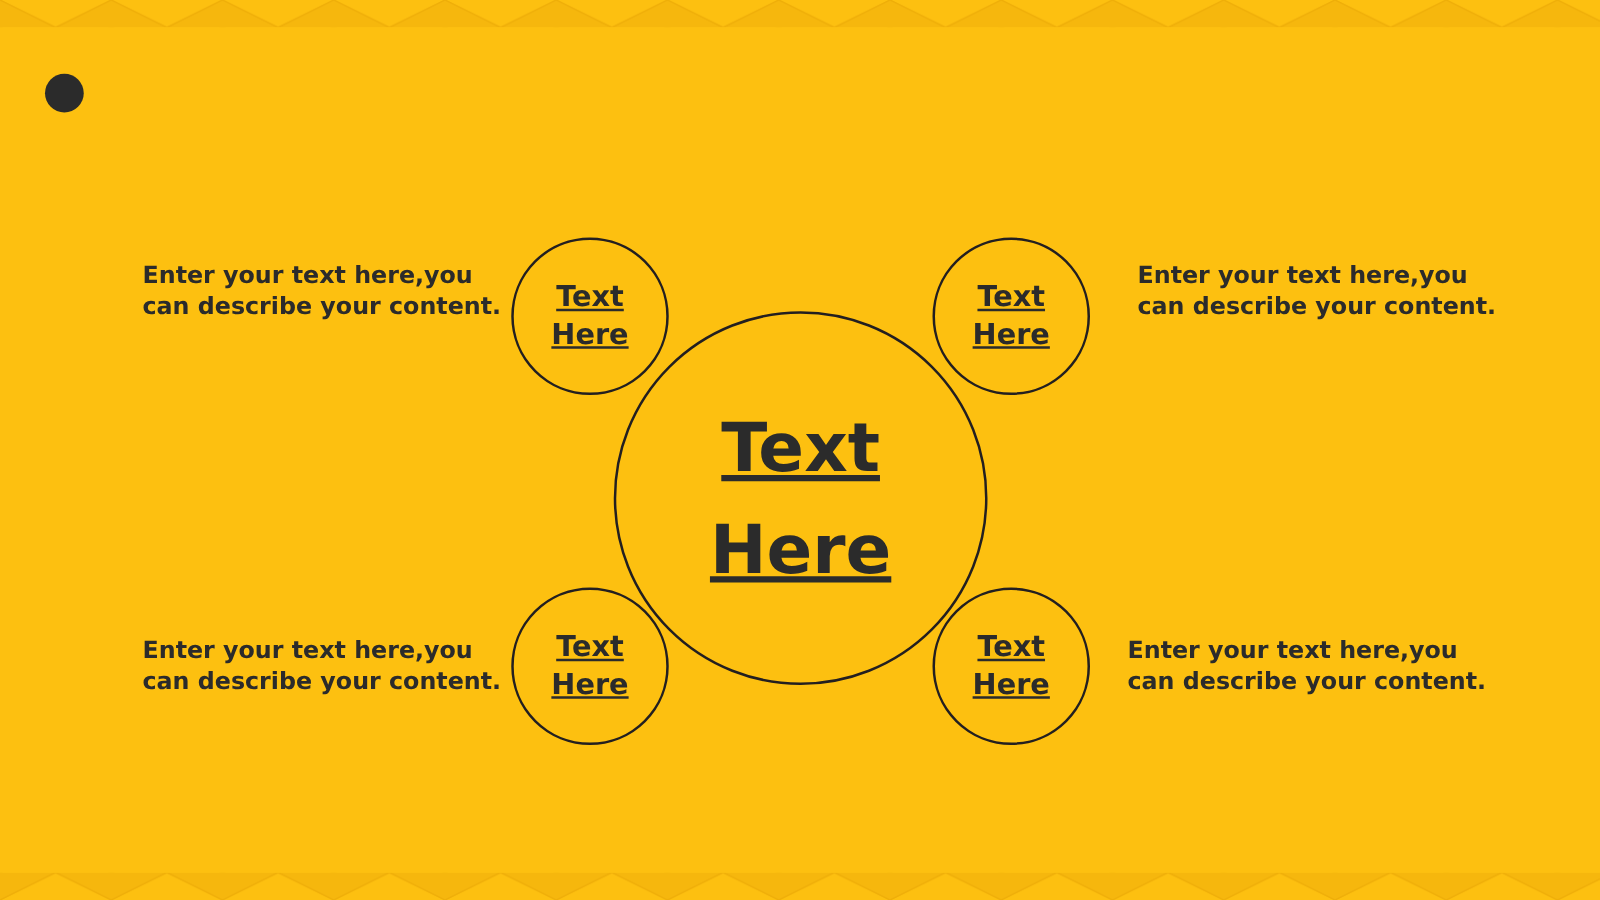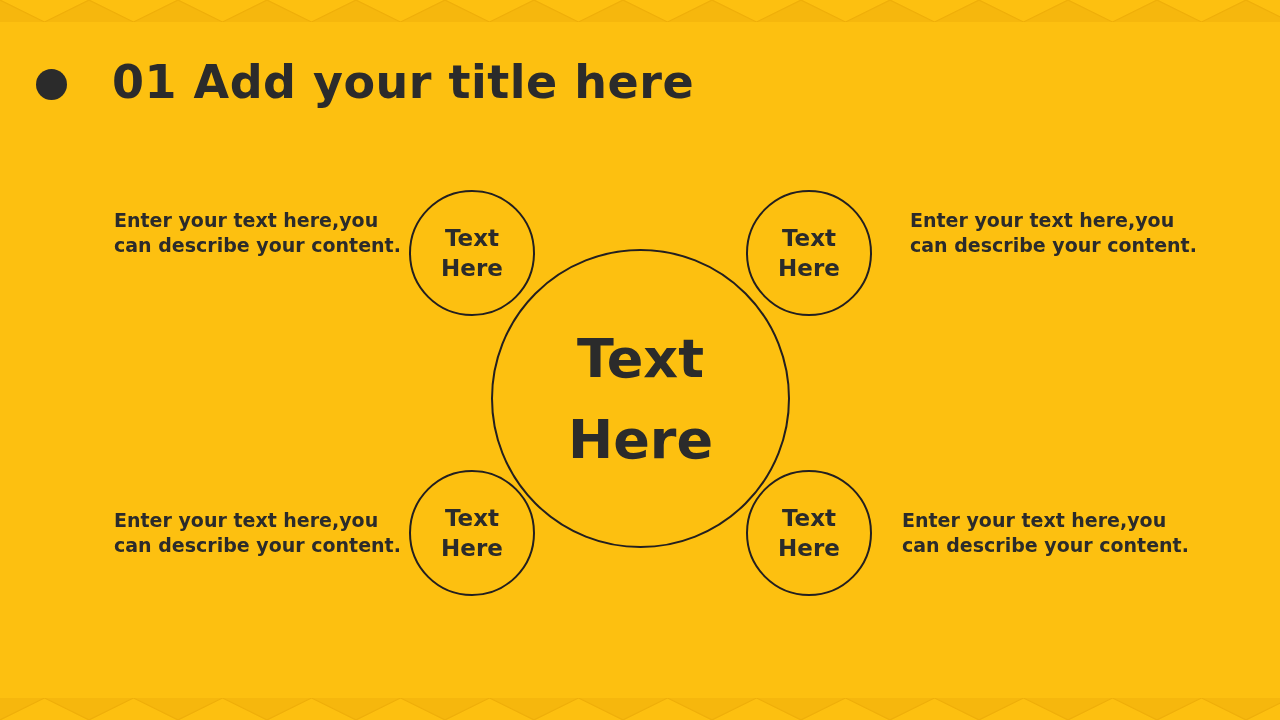--- a/index.html
+++ b/index.html
@@ -82,21 +82,21 @@
     height: 126px;
     font-size: 23px;
     line-height: 1.32;
     z-index: 3;
   }
   .circle-tl { left: 409px;  top: 190px; }
   .circle-tr { left: 746px;  top: 190px; }
   .circle-bl { left: 409px;  top: 470px; }
   .circle-br { left: 746px;  top: 470px; }
 
-  .circle span { display: block; }
+  .circle span { display: block; text-decoration: underline; }
 
   
   .caption {
     position: absolute;
     font-size: 19px;
     font-weight: bold;
     line-height: 1.33;
     color: #2B2B2B;
     white-space: pre-line;
     font-family: "DejaVu Sans", sans-serif;
@@ -126,21 +126,20 @@
       <pattern id="zzBot" x="0" y="0" width="89" height="22" patternUnits="userSpaceOnUse">
         <path d="M0 22 L44.5 0 L89 22 L89 0 L0 0 Z" fill="#F6B70D"></path>
         <path d="M0 22 L44.5 0 L89 22" fill="none" stroke="#EFAE08" stroke-width="1.2"></path>
       </pattern>
     </defs>
     <rect x="0" y="0" width="1280" height="22" fill="url(#zzBot)"></rect>
   </svg>
 
   <div class="title-row">
     <div class="title-bullet"></div>
-    <div class="title-text">01 Add your title here</div>
   </div>
 
   <div class="caption cap-tl">Enter your text here,you
 can describe  your content.</div>
   <div class="caption cap-tr">Enter your text here,you
 can describe  your content.</div>
   <div class="caption cap-bl">Enter your text here,you
 can describe  your content.</div>
   <div class="caption cap-br">Enter your text here,you
 can describe  your content.</div>

